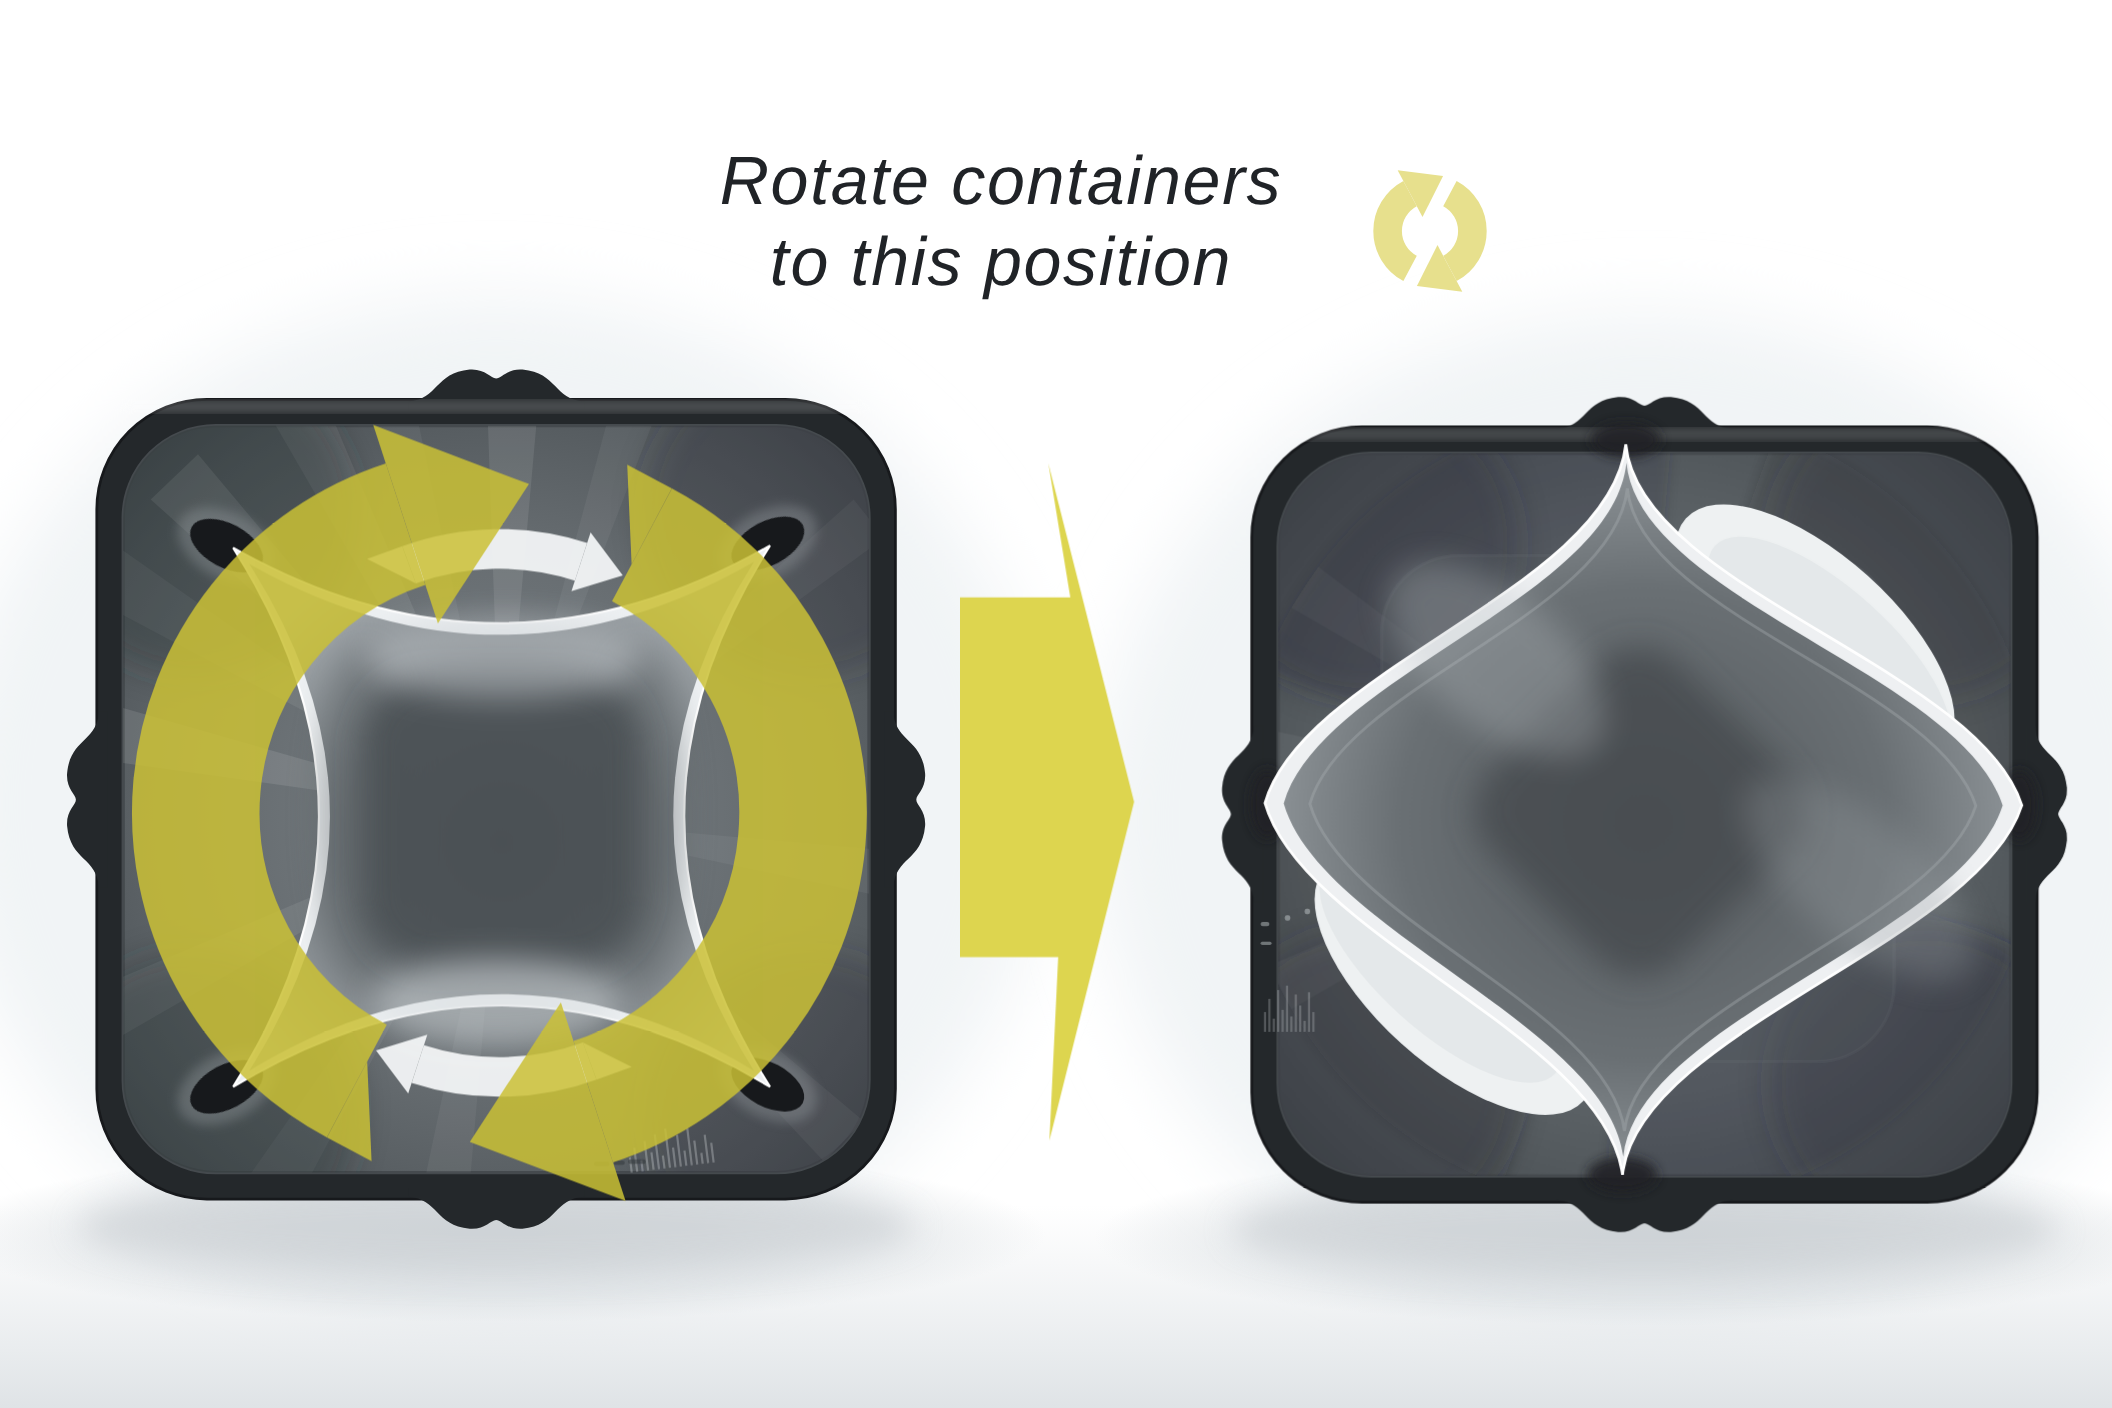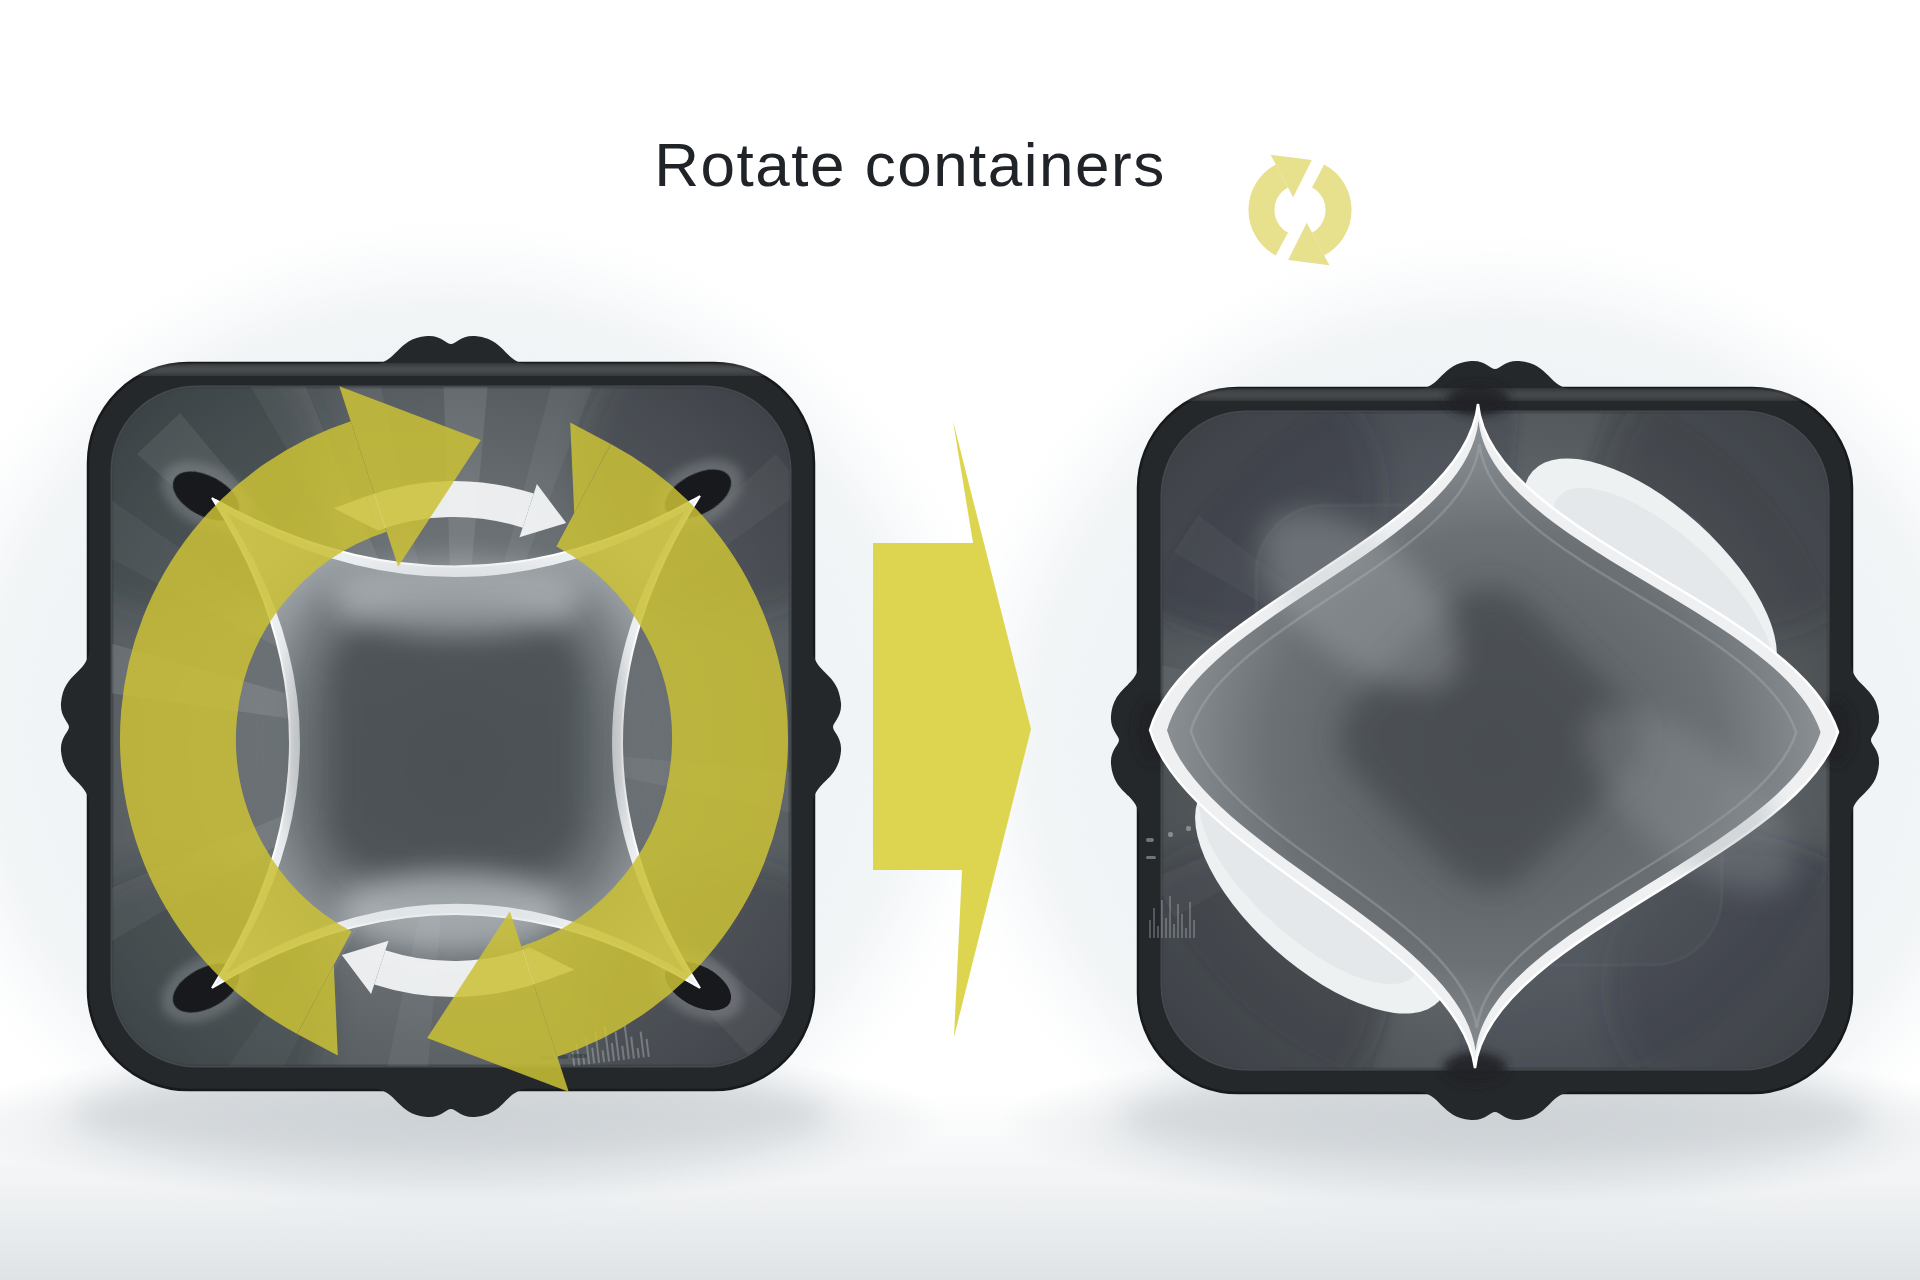--- a/index.html
+++ b/index.html
@@ -6,21 +6,21 @@
   .canvas{
     position:relative;width:1920px;height:1280px;overflow:hidden;
     background:#ffffff;font-family:"Liberation Sans",sans-serif;
   }
   .scene{position:absolute;left:0;top:0;}
   .title-block{
     position:absolute;left:505px;top:128px;width:810px;
     text-align:center;color:#202327;
     font-size:62px;line-height:74px;font-weight:300;letter-spacing:1.5px;
   }
-  .title-line{white-space:nowrap;}
+  .title-line{white-space:nowrap;font-style:italic;}
 </style>
 </head>
 <body>
 
 <div class="canvas">
 
   <svg class="scene" width="1920" height="1280" viewBox="0 0 1920 1280">
     <defs>
       <radialGradient id="faceGradL" cx="0.5" cy="0.52" r="0.78">
         <stop offset="0" stop-color="#7d8488"></stop>
@@ -277,15 +277,16 @@
     <g>
       <path d="M 1281.9 244 A 38.5 38.5 0 0 1 1281.9 176" fill="none" stroke="#e7e08d" stroke-width="26"></path>
       <polygon points="1270.6,154.8 1311.9,160.0 1293.2,197.2" fill="#e7e08d"></polygon>
       <path d="M 1318.1 176 A 38.5 38.5 0 0 1 1318.1 244" fill="none" stroke="#e7e08d" stroke-width="26"></path>
       <polygon points="1329.4,265.2 1288.1,260.0 1306.8,222.8" fill="#e7e08d"></polygon>
     </g>
   </svg>
 
   <div class="title-block">
     <div class="title-line">Rotate containers</div>
+    <div class="title-line">to this position</div>
   </div>
 
 </div>
 
 </body></html>

